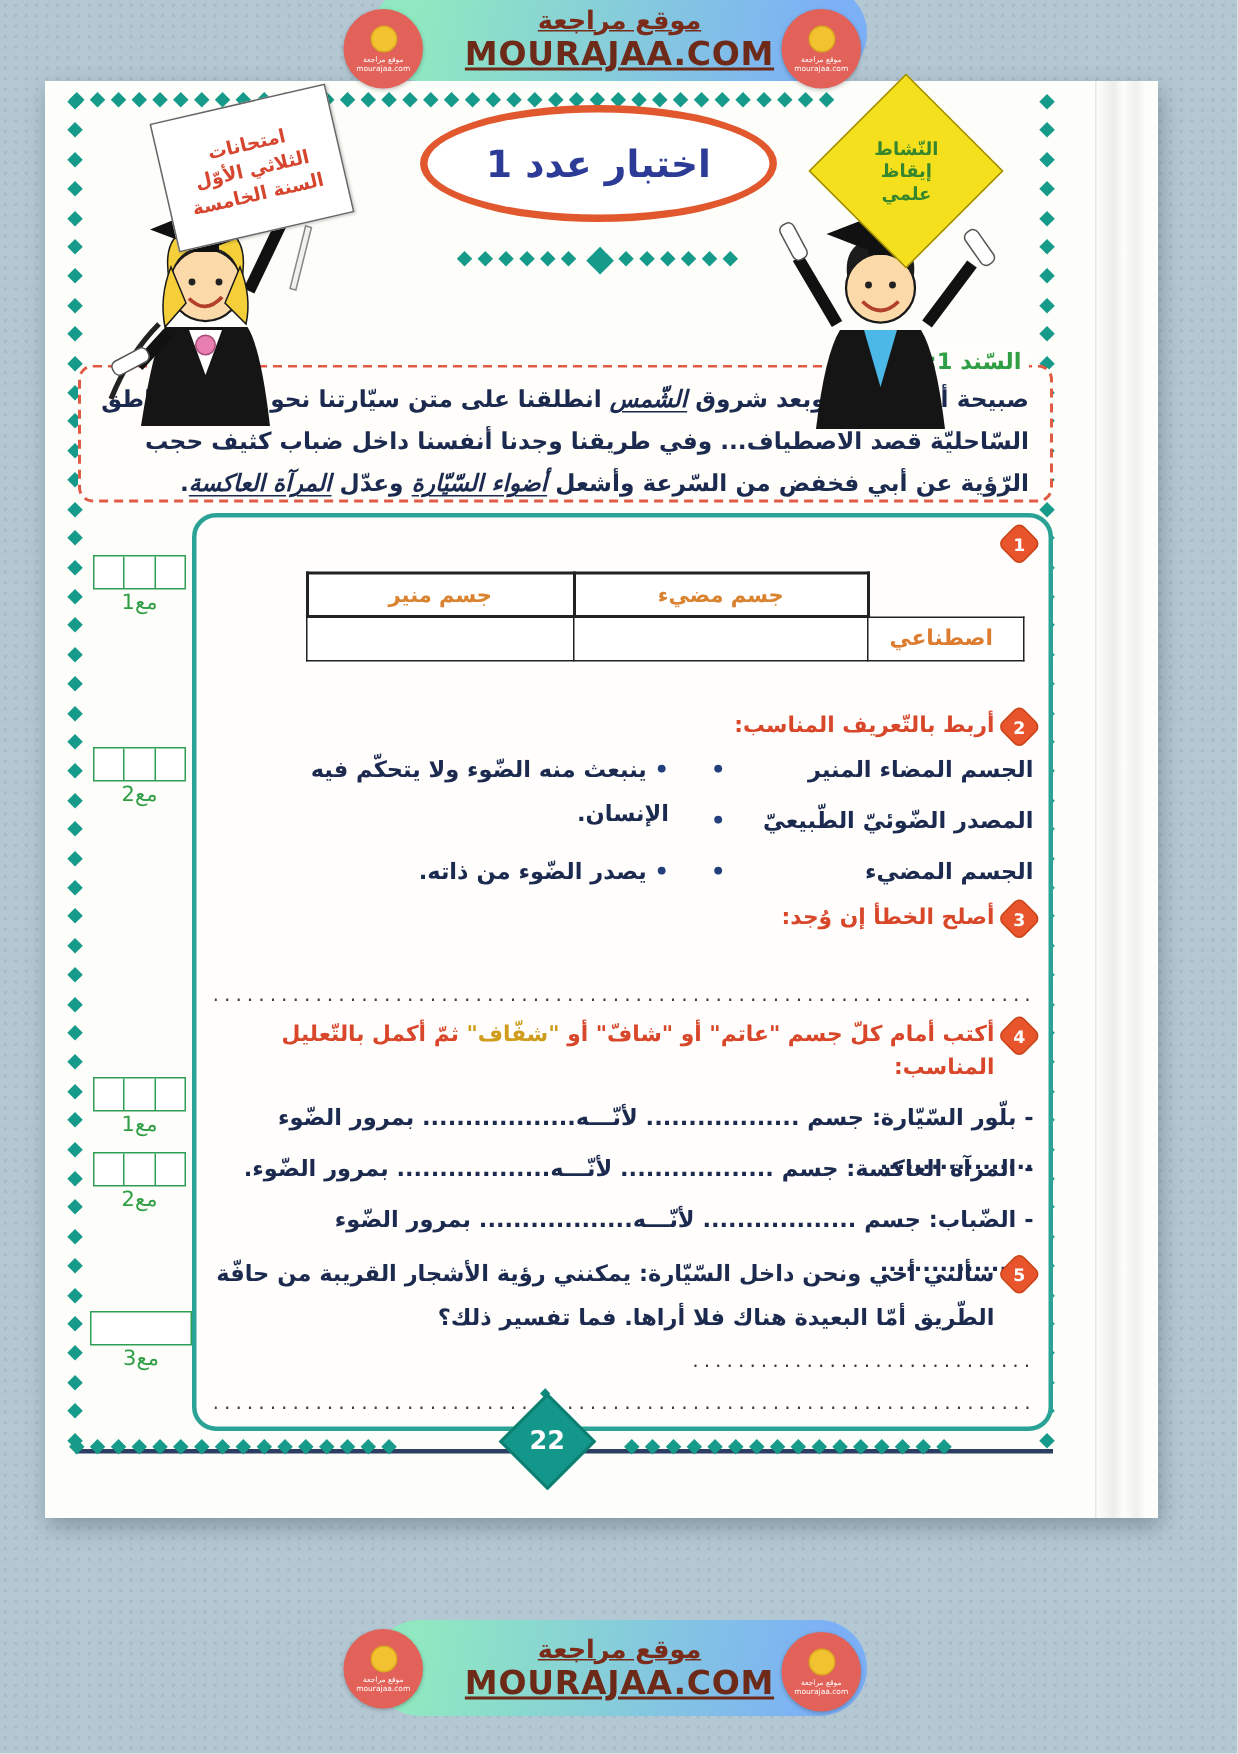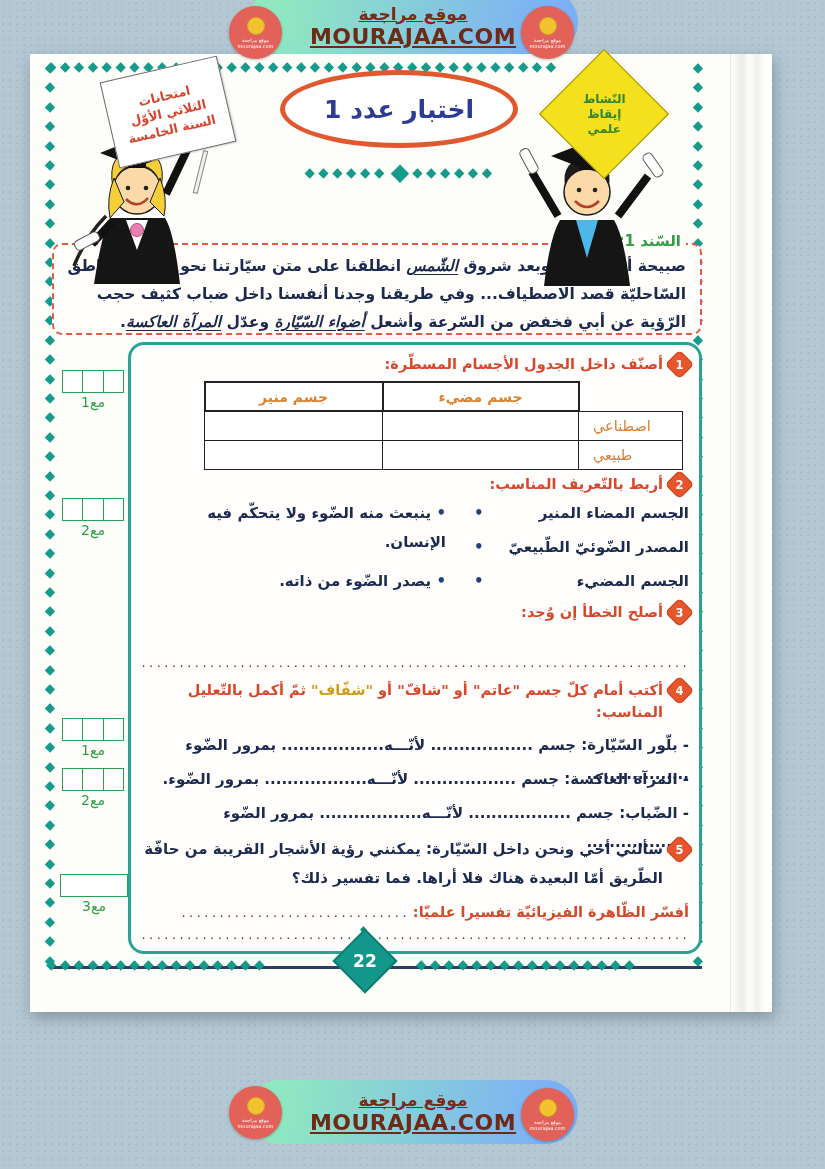--- a/index.html
+++ b/index.html
@@ -84,21 +84,21 @@
   .qtitle .hl { color:#cf9c1d; }
   .ntext { font-size:15px; font-weight:bold; color:#1b2a4e; line-height:29px; }
   .dotline { font-family:"DejaVu Sans Mono", monospace; font-size:11px; letter-spacing:1px; color:#3a3a3a;
     white-space:nowrap; overflow:hidden; }
   
   .q1-table { border-collapse:collapse; margin-right:2px; }
   .q1-table th, .q1-table td { border:1.7px solid #222; padding:0 10px; height:29px; background:#fff; }
   .q1-table tr:first-child th { height:23px; border-width:2px; }
   .q1-table th { color:#d9822f; font-size:14px; font-weight:bold; text-align:center; }
   .q1-table .ghost { border:none; background:rgba(0,0,0,0); }
-  .q1-table .rowlab { color:#dd7c2f; font-size:14.5px; font-weight:normal; text-align:left; padding-left:14px; }
+  .q1-table .rowlab { color:#dd7c2f; font-size:14.5px; font-weight:bold; text-align:left; padding-left:14px; }
   .col-lab { width:104px; } .col-mid { width:196px; } .col-far { width:178px;margin-left:26px; }
   
   .match-row { display:flex; align-items:baseline; }
   .match-term { width:215px; display:flex; justify-content:space-between; align-items:center; flex:none; }
   .match-def { flex:1; padding-right:28px; }
   .bullet::before { content:"•"; color:#24407c; font-size:15px; }
   .match-def::before { content:"• "; color:#24407c; font-size:15px; }
   
   .score { position:absolute; width:62px; text-align:center; }
   .score .cells { display:flex; border:1.7px solid #2f9e55; background:#fff; height:23px; }
@@ -243,40 +243,34 @@
     <div class="slabel">مع3</div>
   </div>
 
   <div class="frame" dir="rtl">
 
     <div class="qblock" style="top:8px;">
       <div class="qhead">
         <span class="q-icon">
             <span>1</span>
           </span>
-        <span class="qtitle">أصنّف داخل الجدول الأجسام المسطّرة:</span>
       </div>
     </div>
     <table class="q1-table qblock" style="top:36px; left:auto; right:14px;">
       <tbody>
           <tr>
         <td class="ghost col-lab"></td>
         <th class="col-mid">جسم مضيء</th>
         <th class="col-far">جسم منير</th>
       </tr>
       <tr>
         <td class="rowlab">اصطناعي</td>
         <td></td>
         <td></td>
       </tr>
-      <tr>
-        <td class="rowlab">طبيعي</td>
-        <td></td>
-        <td></td>
-      </tr>
     </tbody>
       </table>
 
     <div class="qblock" style="top:128px;">
       <div class="qhead">
         <span class="q-icon">
             <span>2</span>
           </span>
         <span class="qtitle">أربط بالتّعريف المناسب:</span>
       </div>
@@ -326,21 +320,20 @@
 
     <div class="qblock" style="top:490px;">
       <div class="qhead" style="align-items:flex-start;">
         <span class="q-icon" style="margin-top:5px;">
             <span>5</span>
           </span>
         <span class="ntext">سألني أخي ونحن داخل السّيّارة: يمكنني رؤية الأشجار القريبة من حافّة الطّريق أمّا البعيدة هناك فلا أراها. فما تفسير ذلك؟</span>
       </div>
     </div>
     <div class="qblock" style="top:556px; display:flex; align-items:baseline; gap:4px;">
-      <span class="qtitle">أفسّر الظّاهرة الفيزيائيّة تفسيرا علميّا:</span>
       <span class="dotline fill-dots" style="flex:1;">..............................</span>
     </div>
     <div class="qblock dotline fill-dots" style="top:584px;">..............................................................................</div>
   </div>
 
   <div class="hr-navy"></div>
   <div class="h-strip d-bl fill-diamonds">◆◆◆◆◆◆◆◆◆◆◆◆◆◆◆◆</div>
   <div class="h-strip d-br fill-diamonds">◆◆◆◆◆◆◆◆◆◆◆◆◆◆◆◆</div>
   <span class="mini-d">◆</span>
   <div class="pagenum-diamond">

